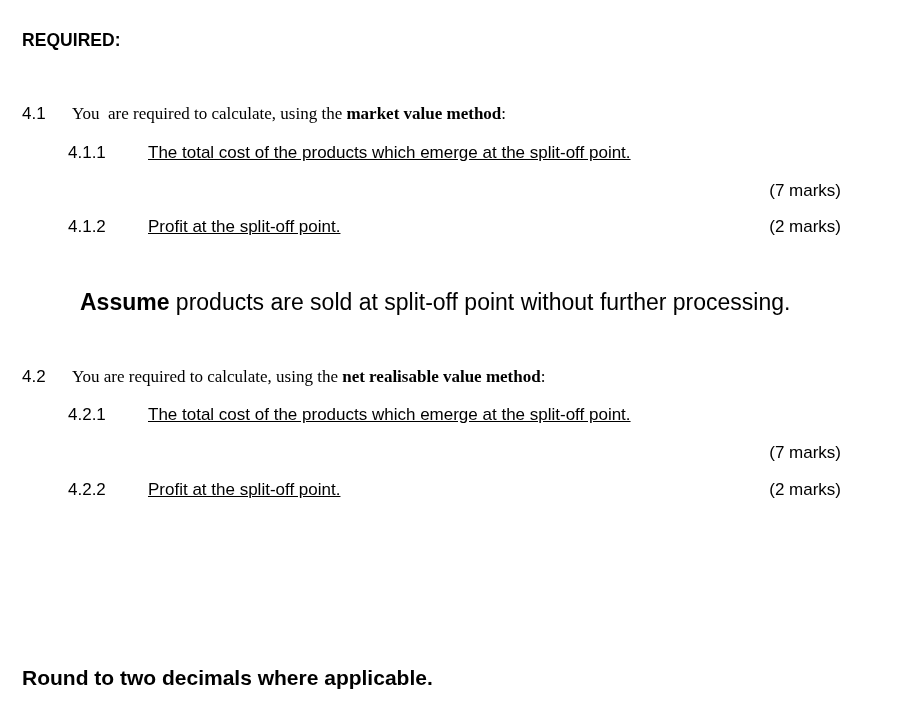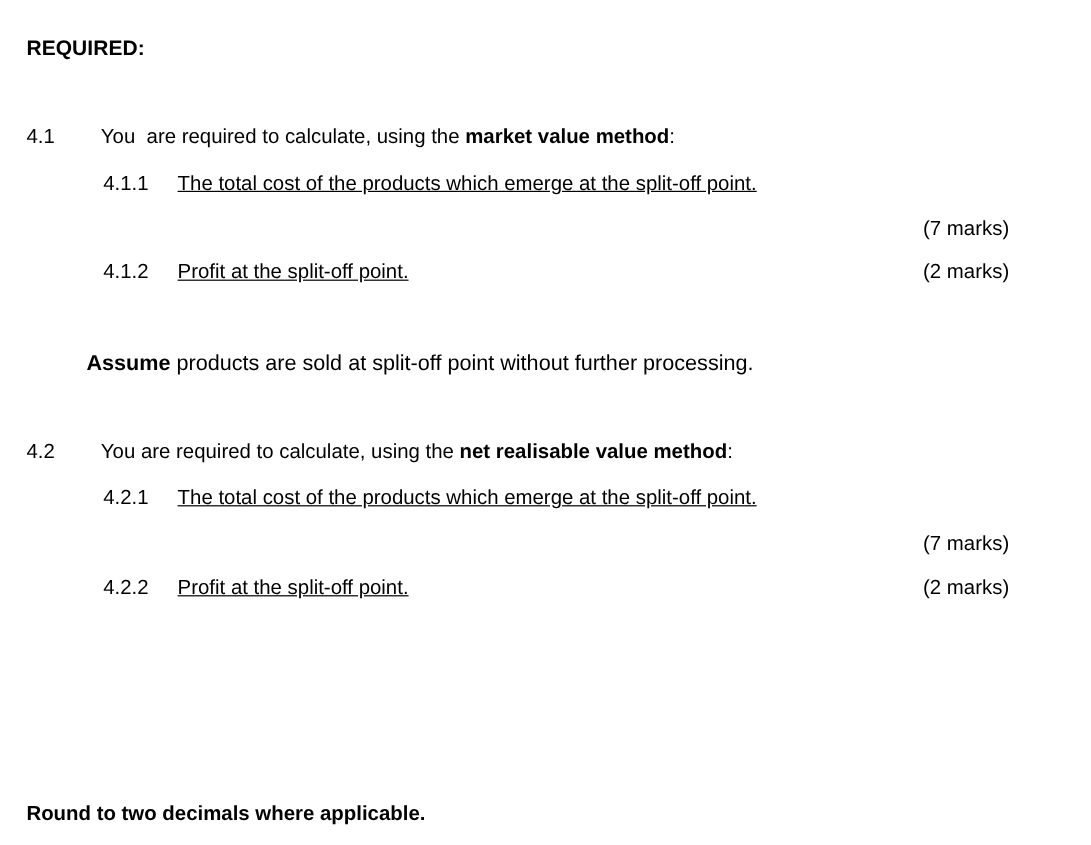--- a/index.html
+++ b/index.html
@@ -51,35 +51,36 @@
     line-height: 21px;
   }
   .item-num {
     position: absolute;
     left: 22px;
     white-space: pre;
     text-align: right;
   }
   .item-body {
     position: absolute;
-    left: 84px;
+    left: 72px;
     white-space: pre;
+    font-family: Liberation Serif, serif;
   }
 
   
   .sub-row {
     position: absolute;
     left: 0;
     width: 909px;
     font-size: 17px;
     line-height: 21px;
   }
   .sub-num {
     position: absolute;
-    left: 86px;
+    left: 68px;
     white-space: pre;
     text-align: center;
   }
   .sub-body {
     position: absolute;
     left: 148px;
     white-space: pre;
     text-decoration: underline;
   }
 
@@ -89,32 +90,32 @@
     right: 68px;
     white-space: pre;
     font-size: 17px;
     line-height: 21px;
     text-align: left;
   }
 
   
   .assume {
     position: absolute;
-    left: 72px;
-    font-size: 18px;
+    left: 80px;
+    font-size: 23px;
     line-height: 21px;
     white-space: pre;
     text-align: center;
   }
 
   
   .note {
     position: absolute;
     left: 22px;
-    font-size: 17px;
+    font-size: 21px;
     line-height: 21px;
     font-weight: bold;
     white-space: pre;
   }
 </style>
 </head>
 <body>
 
 <div class="page">
 

